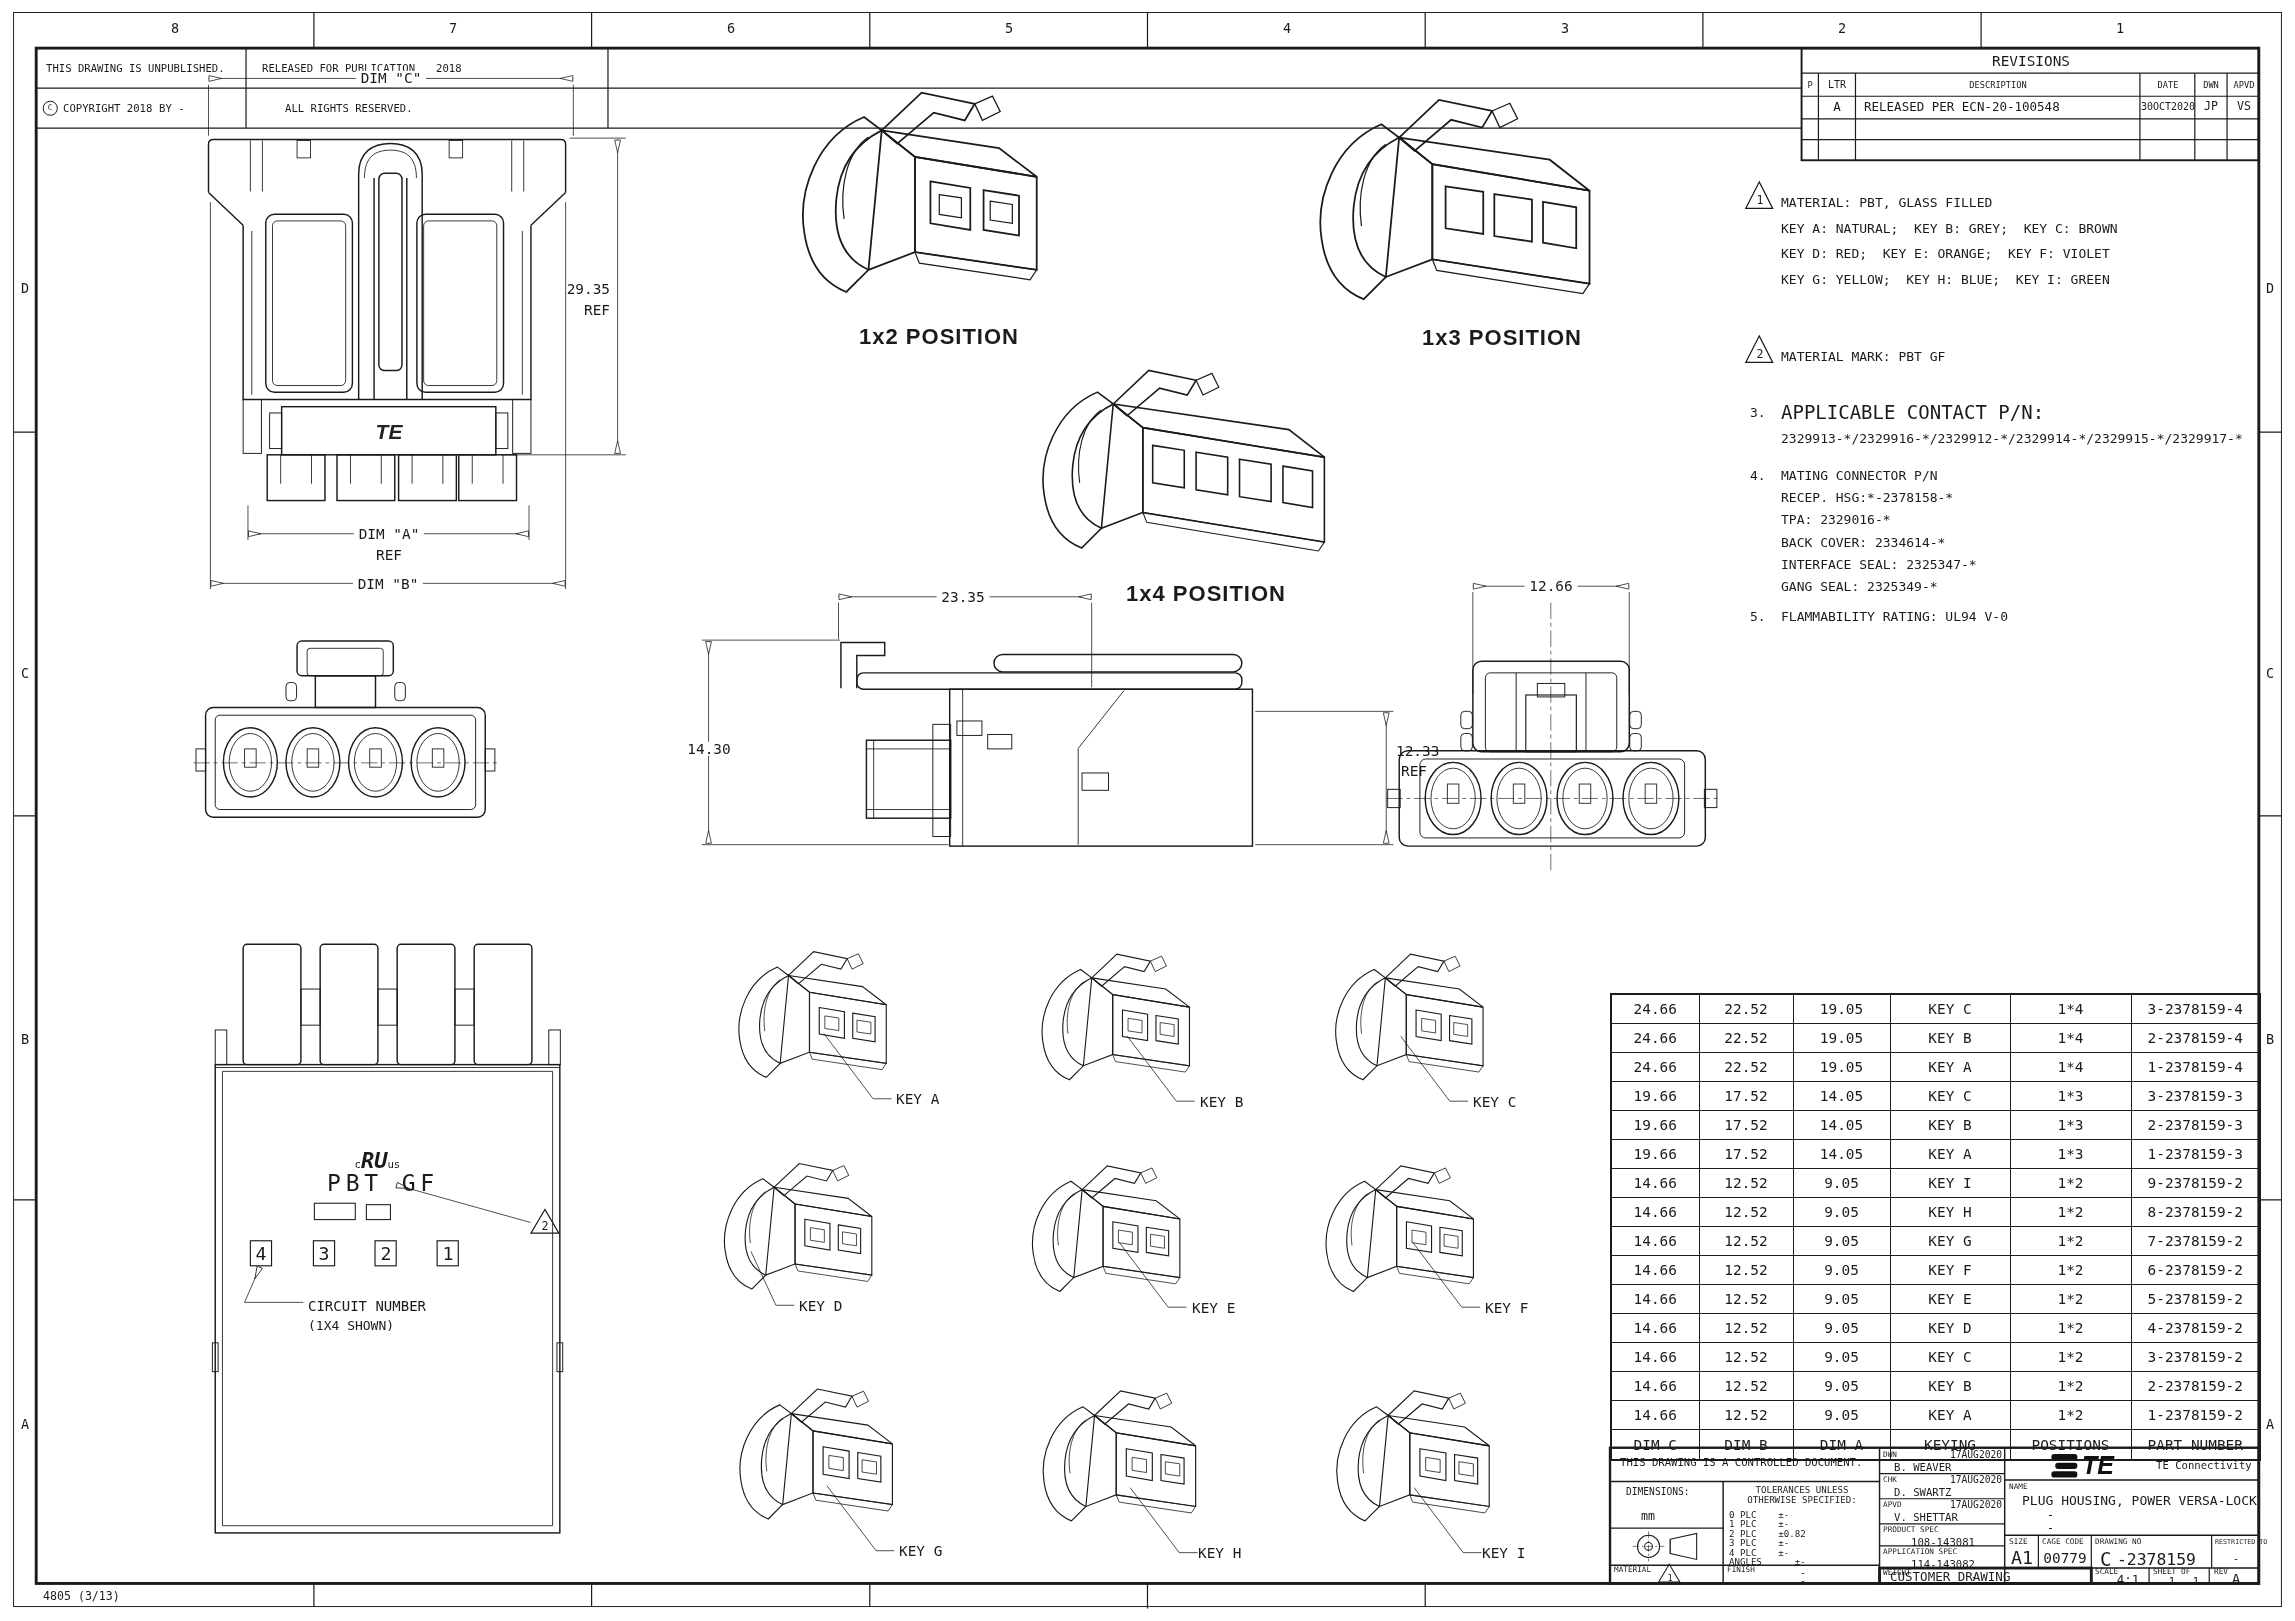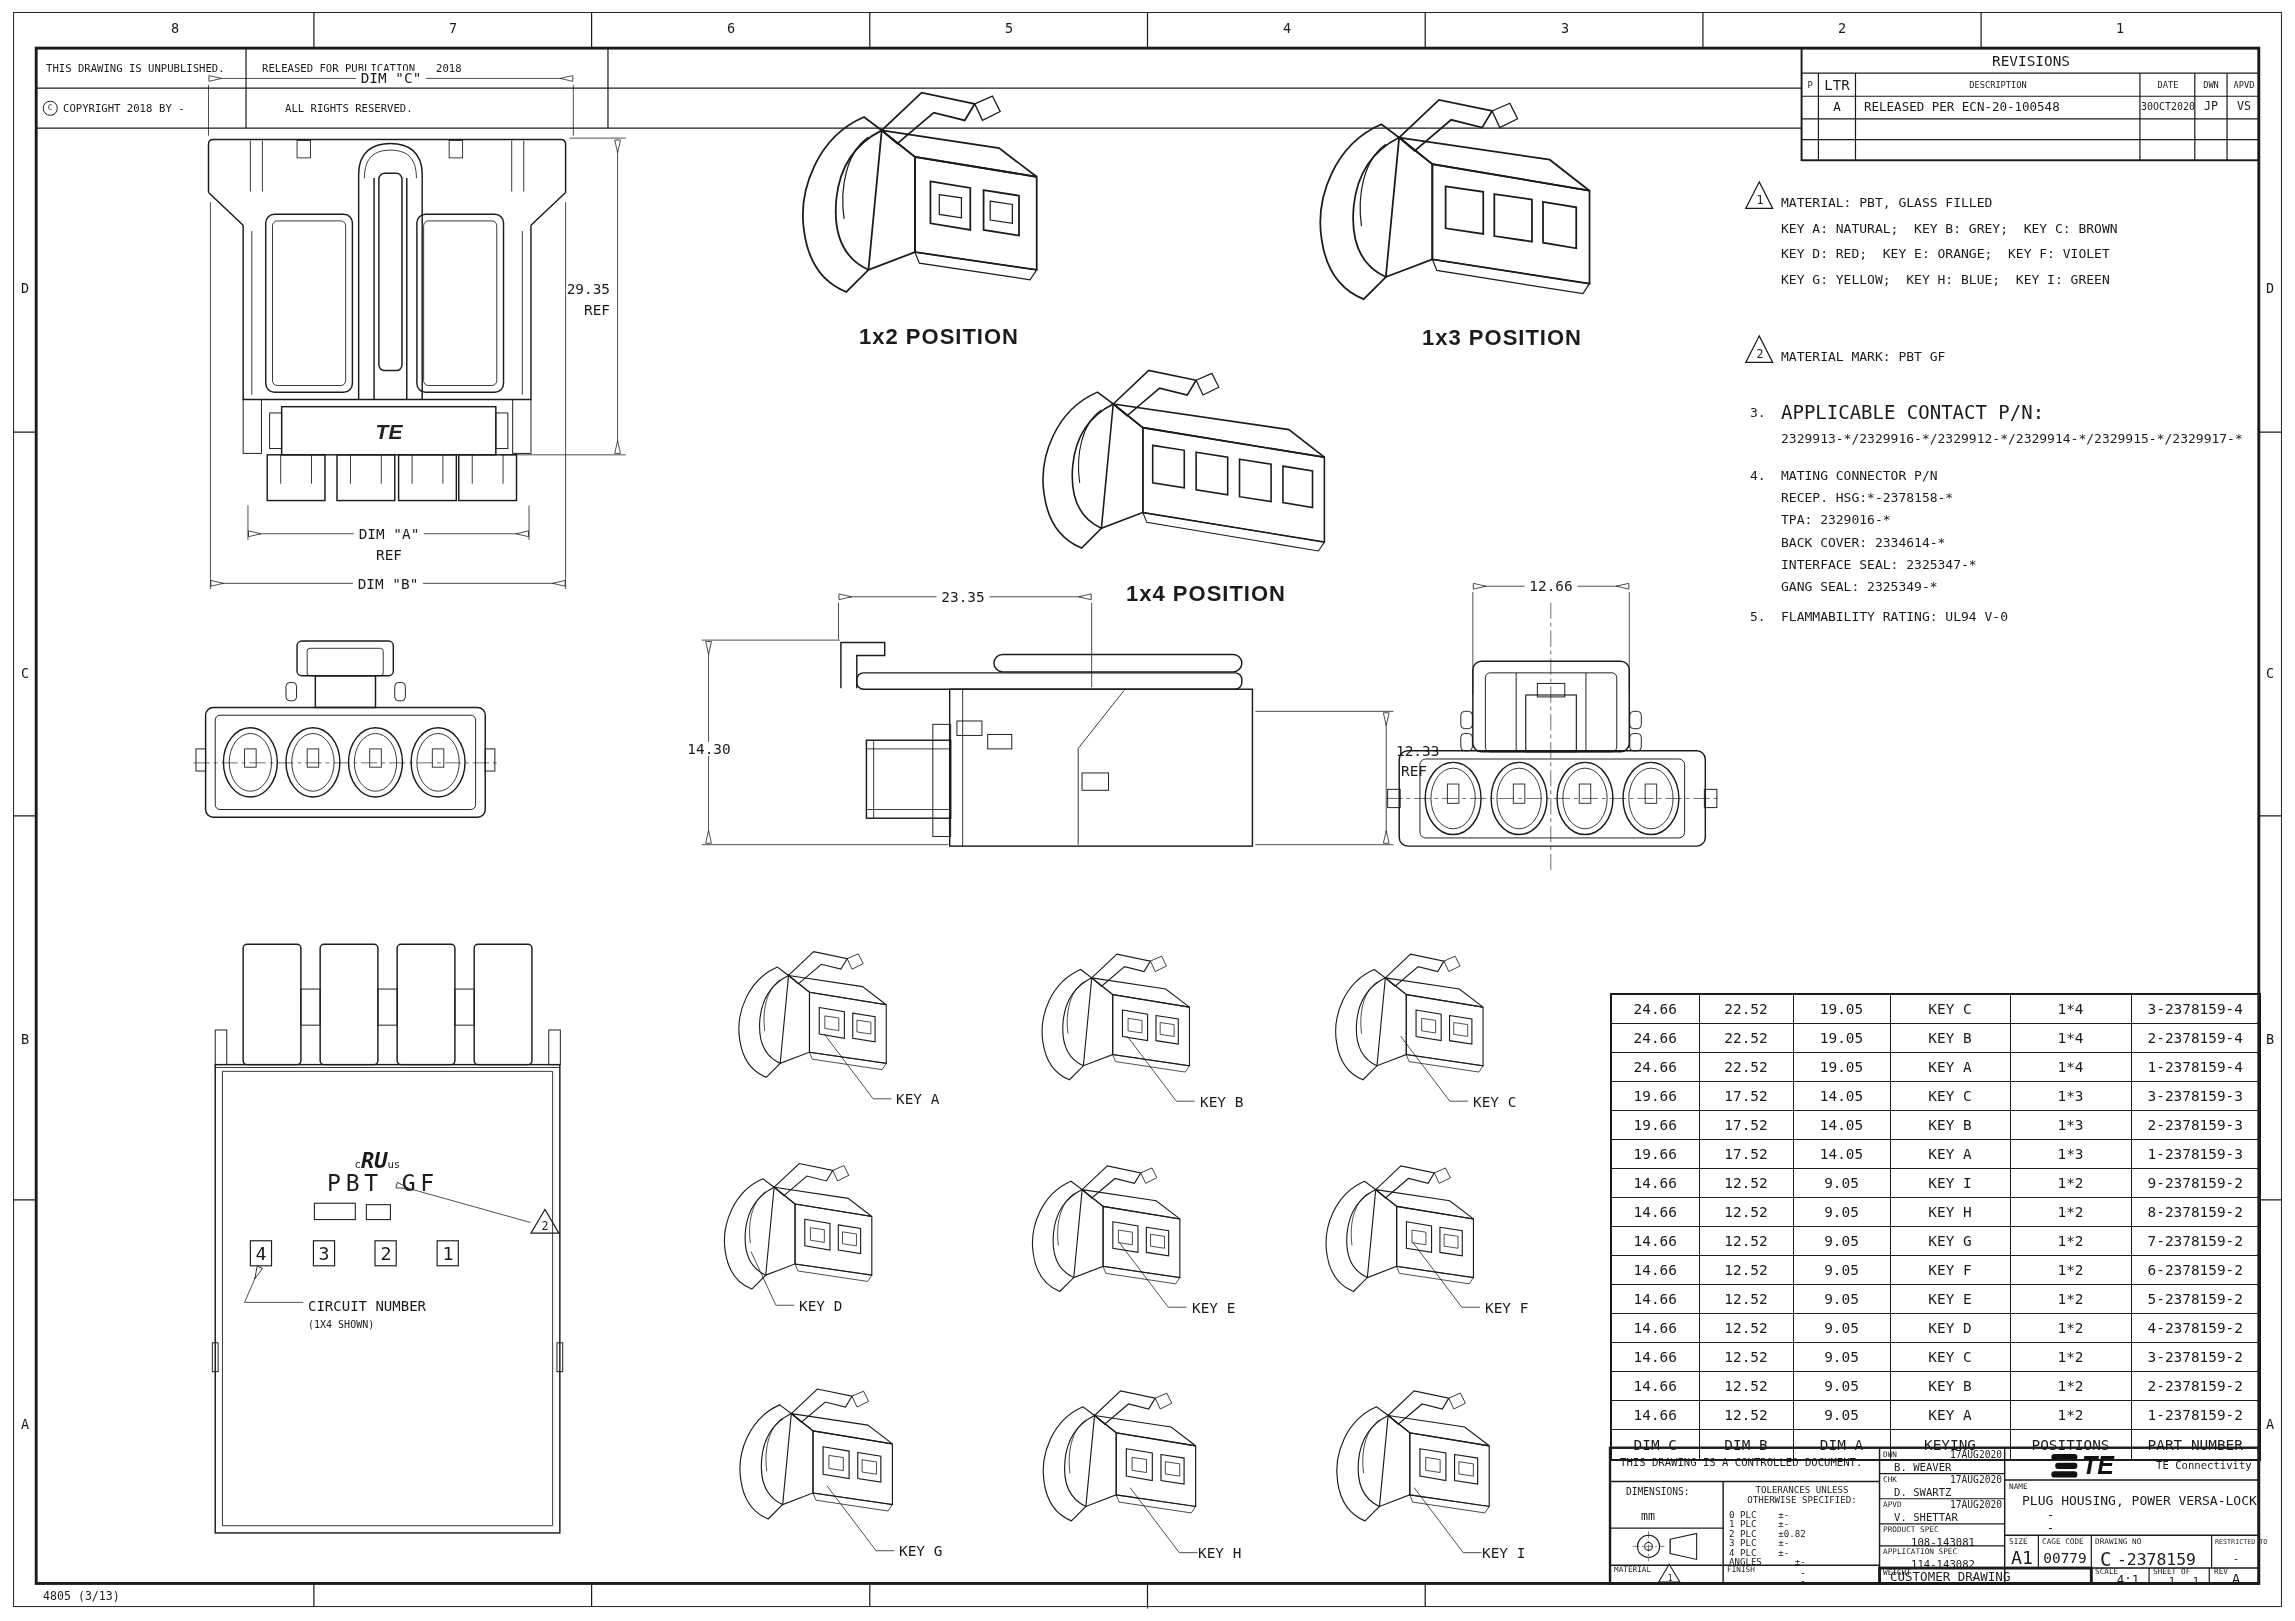--- a/index.html
+++ b/index.html
@@ -354,21 +354,21 @@
 <div class="t l" style="left:46px;top:68px;font-size:10.6px">THIS DRAWING IS UNPUBLISHED.</div>
 <div class="t l" style="left:262px;top:68px;font-size:10.6px">RELEASED FOR PUBLICATION</div>
 <div class="t l" style="left:436px;top:68px;font-size:10.6px">2018</div>
 <div class="t c" style="left:50px;top:108px;font-size:7.7px;width:12.5px;height:12.5px;border:1px solid #1b1b1b;border-radius:50%;line-height:11.6px">C</div>
 <div class="t l" style="left:63px;top:108px;font-size:10.6px">COPYRIGHT 2018</div>
 <div class="t l" style="left:159px;top:108px;font-size:10.6px">BY -</div>
 <div class="t l" style="left:285px;top:108px;font-size:10.6px">ALL RIGHTS RESERVED.</div>
 
 <div class="t c" style="left:2031px;top:61px;font-size:14.4px">REVISIONS</div>
 <div class="t c" style="left:1810px;top:85px;font-size:8.7px">P</div>
-<div class="t c" style="left:1837px;top:85px;font-size:14px">LTR</div>
+<div class="t c" style="left:1837px;top:85px;font-size:10px">LTR</div>
 <div class="t c" style="left:1998px;top:85px;font-size:8.7px">DESCRIPTION</div>
 <div class="t c" style="left:2168px;top:85px;font-size:8.7px">DATE</div>
 <div class="t c" style="left:2211px;top:85px;font-size:8.7px">DWN</div>
 <div class="t c" style="left:2244px;top:85px;font-size:8.7px">APVD</div>
 <div class="t c" style="left:1837px;top:107px;font-size:12.5px">A</div>
 <div class="t l" style="left:1864px;top:107px;font-size:12.5px">RELEASED PER ECN-20-100548</div>
 <div class="t c" style="left:2168px;top:107px;font-size:10px">30OCT2020</div>
 <div class="t c" style="left:2211px;top:107px;font-size:11.6px">JP</div>
 <div class="t c" style="left:2244px;top:107px;font-size:11.6px">VS</div>
 
@@ -414,21 +414,21 @@
 <div class="t c" style="left:371px;top:1155px;font-size:10.6px">
   <span>c</span><span class="ulmark" style="font-size:22px">RU</span><span>us</span>
 </div>
 <div class="t c" style="left:383px;top:1183px;font-size:23px;letter-spacing:4.8px">PBT GF</div>
 <div class="t c" style="left:261px;top:1254px;font-size:18.3px">4</div>
 <div class="t c" style="left:324px;top:1254px;font-size:18.3px">3</div>
 <div class="t c" style="left:386px;top:1254px;font-size:18.3px">2</div>
 <div class="t c" style="left:448px;top:1254px;font-size:18.3px">1</div>
 <div class="t c" style="left:545px;top:1227px;font-size:11.6px">2</div>
 <div class="t l" style="left:308px;top:1306px;font-size:14px">CIRCUIT NUMBER</div>
-<div class="t l" style="left:308px;top:1325px;font-size:10px">(1X4 SHOWN)</div>
+<div class="t l" style="left:308px;top:1325px;font-size:13px">(1X4 SHOWN)</div>
 
 <div class="t l" style="left:896px;top:1099px;font-size:14.4px">KEY A</div>
 <div class="t l" style="left:1200px;top:1102px;font-size:14.4px">KEY B</div>
 <div class="t l" style="left:1473px;top:1102px;font-size:14.4px">KEY C</div>
 <div class="t l" style="left:799px;top:1306px;font-size:14.4px">KEY D</div>
 <div class="t l" style="left:1192px;top:1308px;font-size:14.4px">KEY E</div>
 <div class="t l" style="left:1485px;top:1308px;font-size:14.4px">KEY F</div>
 <div class="t l" style="left:899px;top:1551px;font-size:14.4px">KEY G</div>
 <div class="t l" style="left:1198px;top:1553px;font-size:14.4px">KEY H</div>
 <div class="t l" style="left:1482px;top:1553px;font-size:14.4px">KEY I</div>

